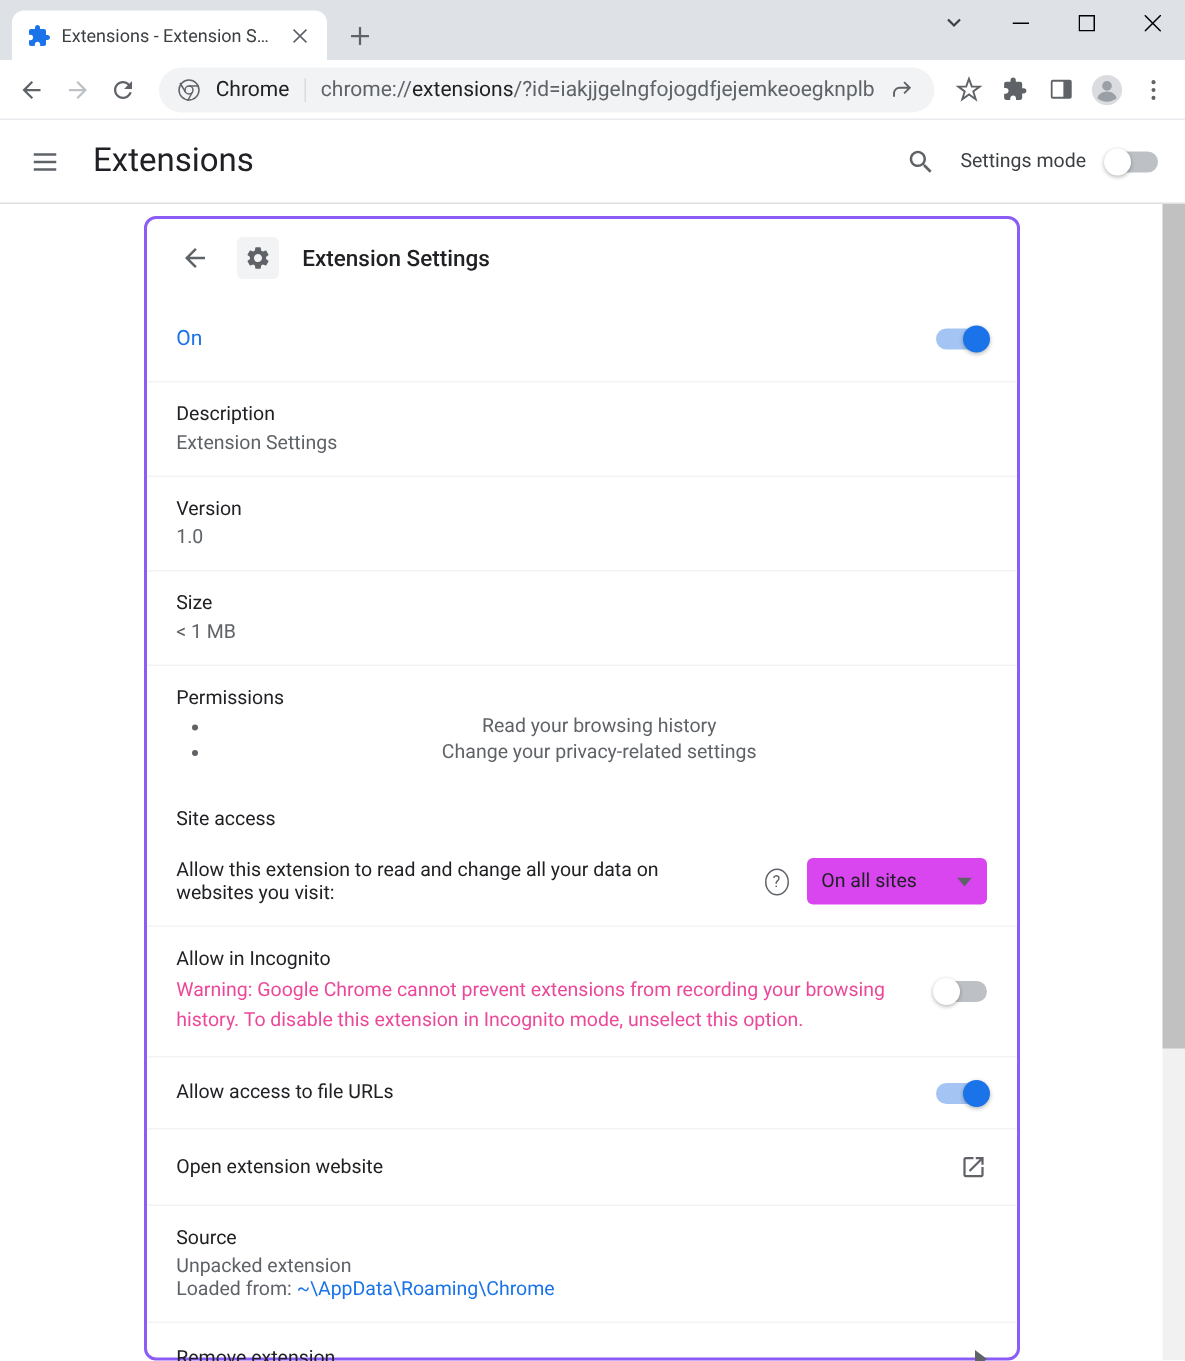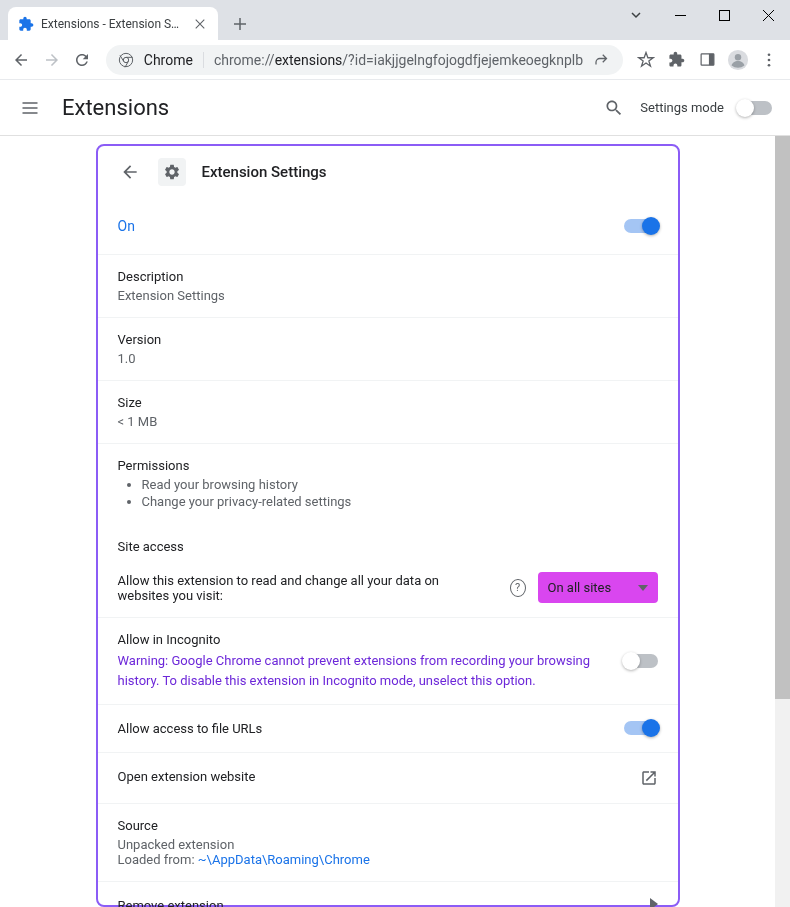--- a/index.html
+++ b/index.html
@@ -42,34 +42,34 @@
 .back-btn { width: 24px; height: 24px; display: flex; align-items: center; justify-content: center; color: #5f6368; cursor: pointer; }
 .gear-wrap { width: 28px; height: 28px; background: #f1f3f4; border-radius: 4px; display: flex; align-items: center; justify-content: center; }
 .card-title { font-size: 15px; font-weight: 500; color: #202124; }
 
 .section { padding: 14px 20px; border-top: 1px solid #f1f3f4; }
 .section.no-border { border-top: none; gap: 44px; }
 .section-row { display: flex; align-items: center; justify-content: space-between; }
 .on-label { color: #1a73e8; font-size: 14px; }
 .label { font-size: 13px; color: #202124; margin-bottom: 4px; }
 .value { font-size: 13px; color: #5f6368; }
-.perm-list { list-style: disc; padding-left: 24px; color: #5f6368; font-size: 13px; }
+.perm-list { list-style: disc; padding-left: 24px; color: #5f6368; font-size: 13px; text-align: center; }
 .perm-list li { margin-top: 2px; }
 
 .site-access-hdr { padding: 16px 20px 4px; font-size: 13px; color: #202124; }
 .access-row { display: flex; align-items: center; justify-content: space-between; padding: 14px 20px; gap: 12px; }
 .access-label { font-size: 13px; color: #202124; display: flex; align-items: center; gap: 20px; }
 .help-icon { width: 18px; height: 18px; display: flex; align-items: center; justify-content: center; color: #5f6368; border: 1.5px solid #5f6368; border-radius: 50%; font-size: 11px; cursor: pointer; }
 .dropdown { background: #d946ef; border-radius: 4px; padding: 8px 10px; display: flex; align-items: center; gap: 24px; font-size: 13px; color: #202124; cursor: pointer; min-width: 120px; justify-content: space-between; }
 
 .incognito-section { padding: 14px 20px; display: flex; align-items: center; gap: 16px; border-top: 1px solid #f1f3f4; }
 .incognito-text { flex: 1; }
-.warning { font-size: 13px; color: #6d28d9; margin-top: 2px; line-height: 1.5; }
-
-.row-link { padding: 16px 20px; display: flex; align-items: flex-start; justify-content: space-between; border-top: 1px solid #f1f3f4; cursor: pointer; font-size: 13px; color: #202124; }
+.warning { font-size: 13px; color: #ec4899; margin-top: 2px; line-height: 1.5; }
+
+.row-link { padding: 16px 20px; display: flex; align-items: center; justify-content: space-between; border-top: 1px solid #f1f3f4; cursor: pointer; font-size: 13px; color: #202124; }
 
 .source-path { font-size: 13px; color: #1a73e8; }
 
 
 .toggle { width: 34px; height: 14px; border-radius: 7px; position: relative; cursor: pointer; flex-shrink: 0; }
 .toggle::after { content: ''; position: absolute; width: 18px; height: 18px; border-radius: 50%; top: -2px; box-shadow: 0 1px 3px rgba(0,0,0,0.3); }
 .toggle.on { background: #a4c5f4; }
 .toggle.on::after { background: #1a73e8; right: -2px; }
 .toggle.off { background: #bdc1c6; }
 .toggle.off::after { background: #fff; left: -2px; }

